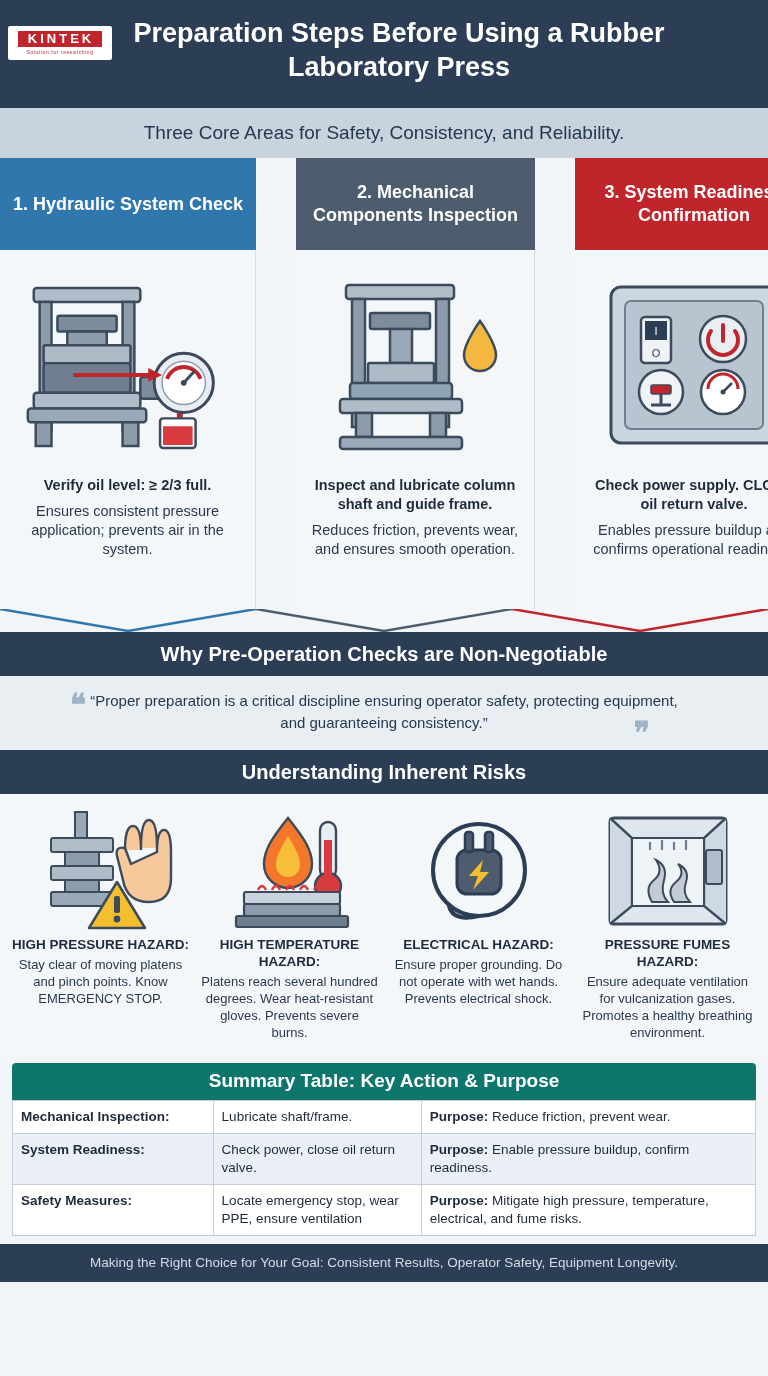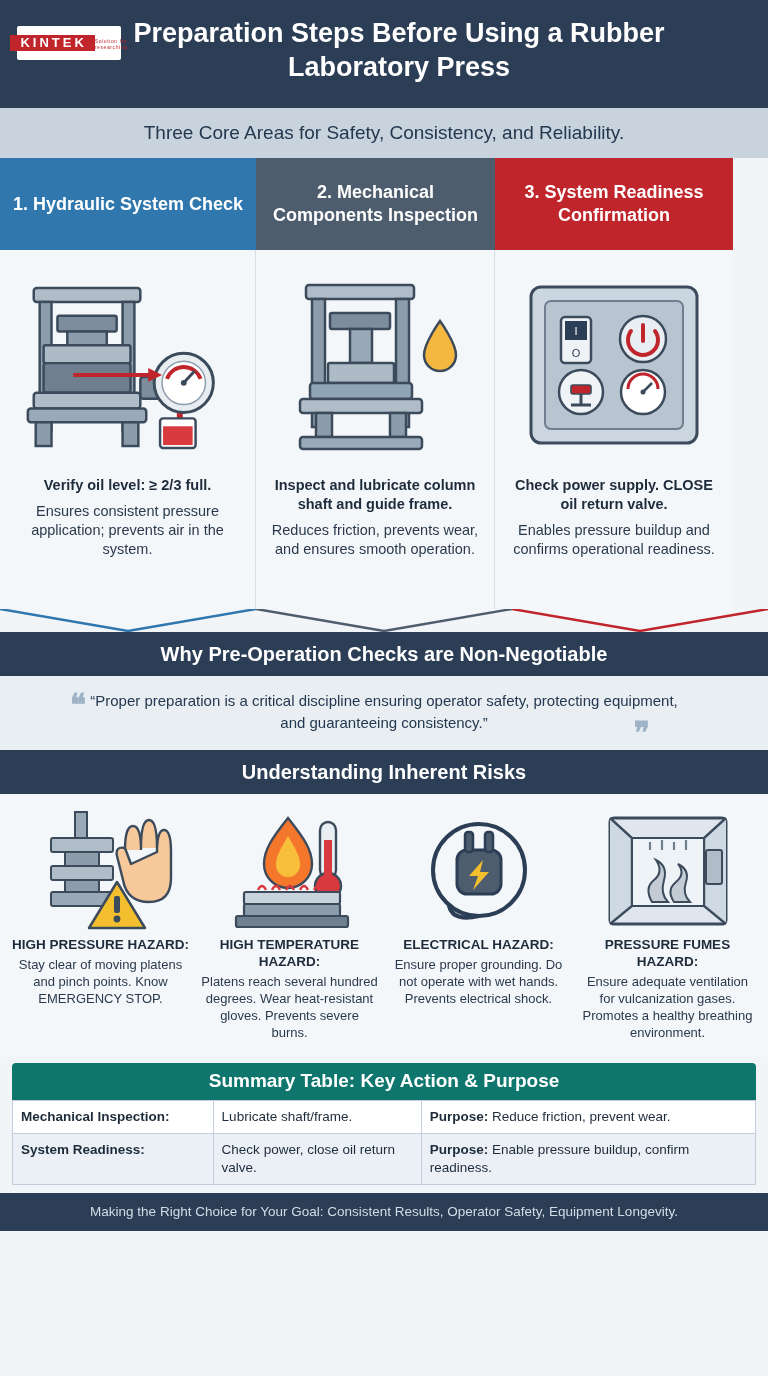--- a/index.html
+++ b/index.html
@@ -14,28 +14,28 @@
 
   
   .header {
     background: #2b3e55;
     padding: 16px 20px 14px 20px;
     position: relative;
     height: 108px;
   }
   .logo {
     position: absolute;
-    left: 17px;
+    left: 8px;
     top: 26px;
     width: 104px;
     height: 34px;
     background: #ffffff;
     border-radius: 2px;
     display: flex;
-    flex-direction: row;
+    flex-direction: column;
     align-items: center;
     justify-content: center;
   }
   .logo-main {
     background: #c0252c;
     color: #ffffff;
     font-size: 13px;
     font-weight: bold;
     letter-spacing: 3px;
     padding: 1px 8px 1px 10px;
@@ -65,21 +65,21 @@
     align-items: center;
     justify-content: center;
   }
   .subtitle-bar span {
     color: #24384f;
     font-size: 19px;
     font-weight: 500;
   }
 
   
-  .cols { display: flex; width: 686px; }
+  .cols { display: flex; width: 686px; gap: 40px; }
   .col { width: 256px; position: relative; }
   .col-head {
     height: 92px;
     display: flex;
     align-items: center;
     justify-content: center;
     text-align: center;
     color: #ffffff;
     font-size: 18px;
     font-weight: bold;
@@ -459,20 +459,25 @@
         <tr>
           <td class="c1">Mechanical Inspection:</td>
           <td class="c2">Lubricate shaft/frame.</td>
           <td class="c3"><span class="purpose-label">Purpose:</span> <span>Reduce friction, prevent wear.</span></td>
         </tr>
         <tr>
           <td class="c1">System Readiness:</td>
           <td class="c2">Check power, close oil return valve.</td>
           <td class="c3"><span class="purpose-label">Purpose:</span> <span>Enable pressure buildup, confirm readiness.</span></td>
         </tr>
+        <tr>
+          <td class="c1">Safety Measures:</td>
+          <td class="c2">Locate emergency stop, wear PPE, ensure ventilation</td>
+          <td class="c3"><span class="purpose-label">Purpose:</span> <span>Mitigate high pressure, temperature, electrical, and fume risks.</span></td>
+        </tr>
       </tbody>
     </table>
   </div>
 
   <div class="footer">
     <div>Making the Right Choice for Your Goal: Consistent Results, Operator Safety, Equipment Longevity.</div>
   </div>
 
 </div>
 

